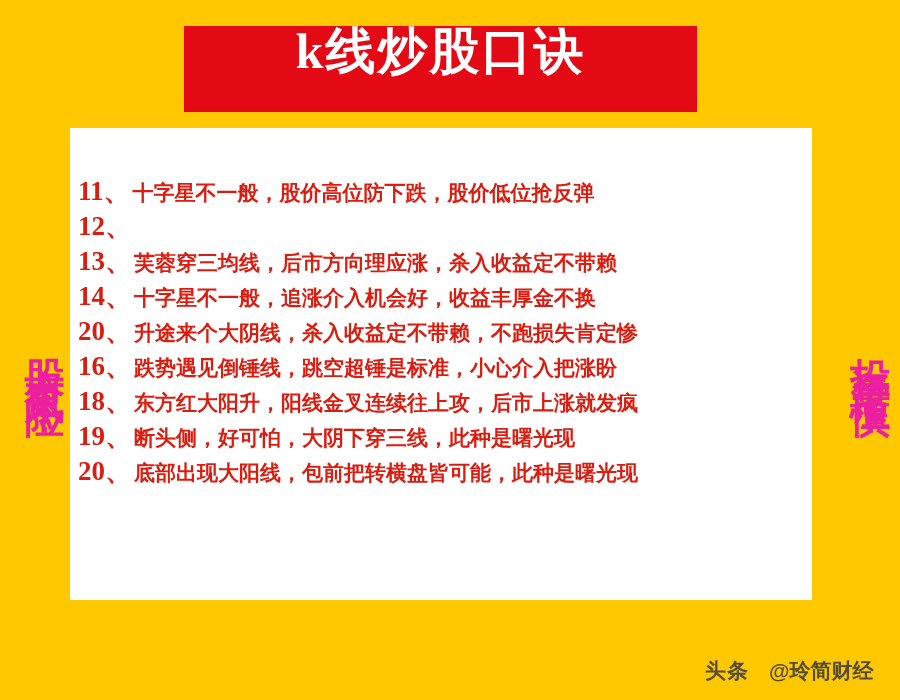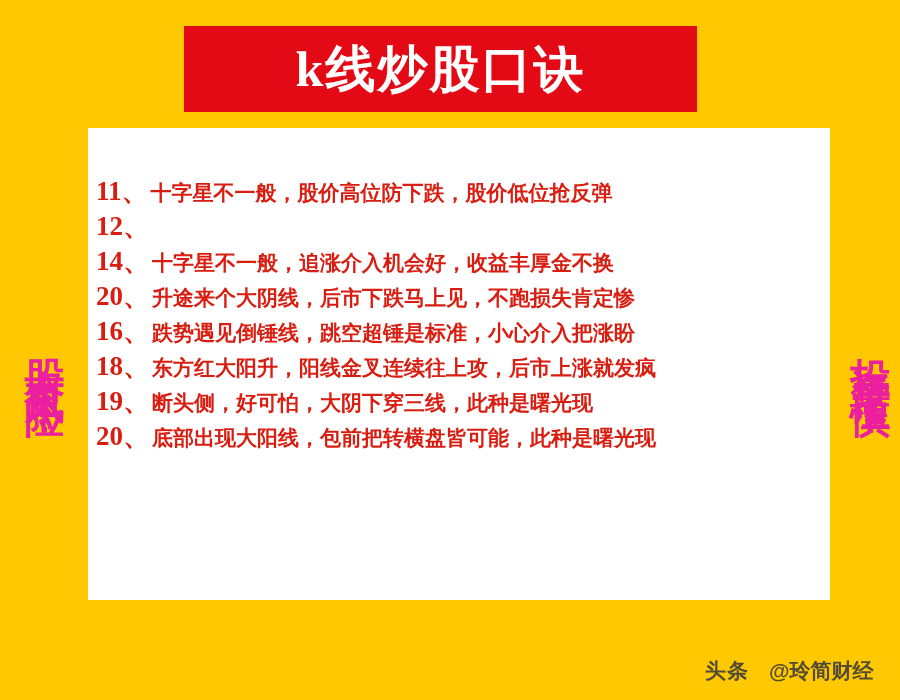--- a/index.html
+++ b/index.html
@@ -25,38 +25,37 @@
 
   
   #title-banner {
     position: absolute;
     left: 184px;
     top: 26px;
     width: 513px;
     height: 86px;
     background: #e30a15;
     display: flex;
-    align-items: center;
     justify-content: center;
   }
   #title-text {
     color: #ffffff;
     font-family: "Liberation Serif", "DejaVu Serif", serif;
     font-weight: bold;
     font-size: 50px;
     letter-spacing: 2px;
     line-height: 1;
     white-space: nowrap;
     text-rendering: geometricPrecision;
   }
 
   
   #content-panel {
     position: absolute;
-    left: 88px;
+    left: 70px;
     top: 128px;
     width: 742px;
     height: 472px;
     background: #ffffff;
   }
 
   #verse-list {
     position: absolute;
     left: 5px;
     top: 46px;
@@ -149,29 +148,33 @@
 
       <div class="verse-row">
         <span class="verse-index">11、</span>
         <span class="verse-text">十字星不一般，股价高位防下跌，股价低位抢反弹</span>
       </div>
 
       <div class="verse-row">
         <span class="verse-index">12、</span>
       </div>
 
+      <div class="verse-row">
+        <span class="verse-index">13、</span>
+        <span class="verse-text">芙蓉穿三均线，后市方向理应涨，杀入收益定不带赖</span>
+      </div>
 
       <div class="verse-row">
         <span class="verse-index">14、</span>
         <span class="verse-text">十字星不一般，追涨介入机会好，收益丰厚金不换</span>
       </div>
 
       <div class="verse-row">
         <span class="verse-index">20、</span>
-        <span class="verse-text">升途来个大阴线，后市下跌马上见，不跑损失肯定惨</span>
+        <span class="verse-text">升途来个大阴线，杀入收益定不带赖，不跑损失肯定惨</span>
       </div>
 
       <div class="verse-row">
         <span class="verse-index">16、</span>
         <span class="verse-text">跌势遇见倒锤线，跳空超锤是标准，小心介入把涨盼</span>
       </div>
 
 
       <div class="verse-row">
         <span class="verse-index">18、</span>

